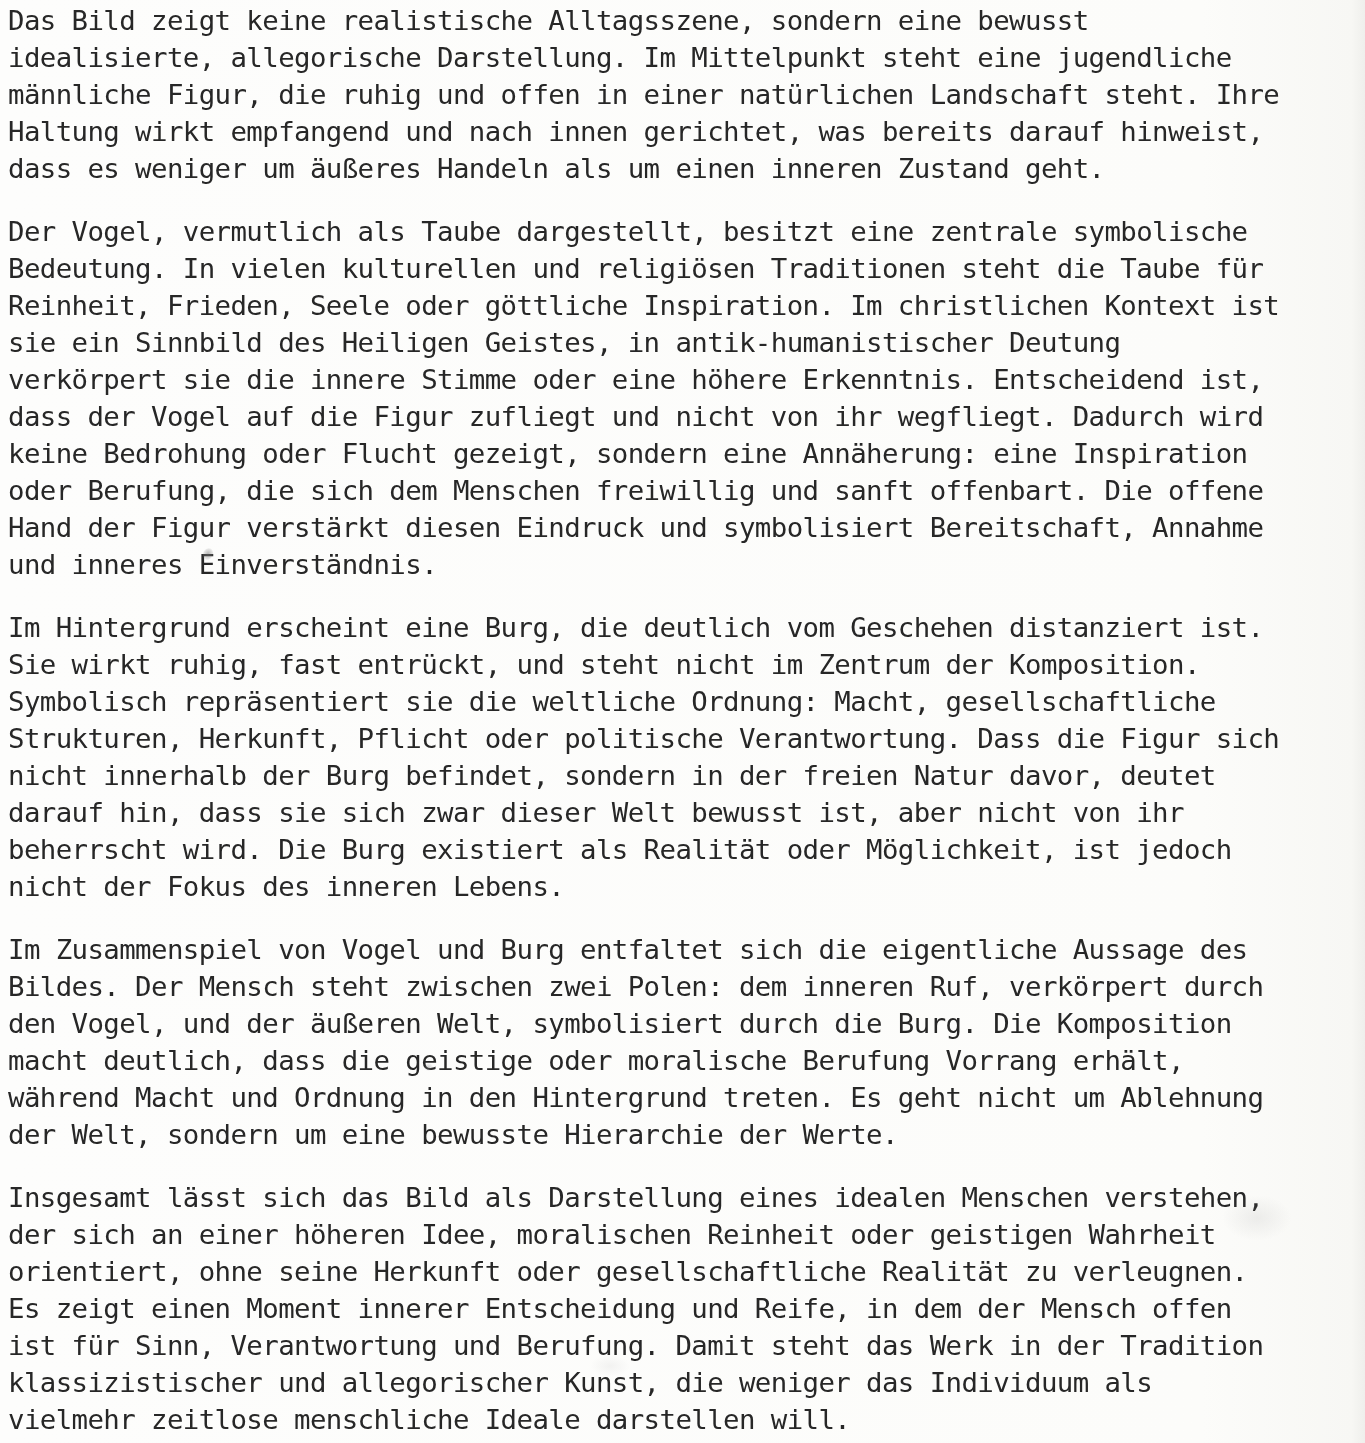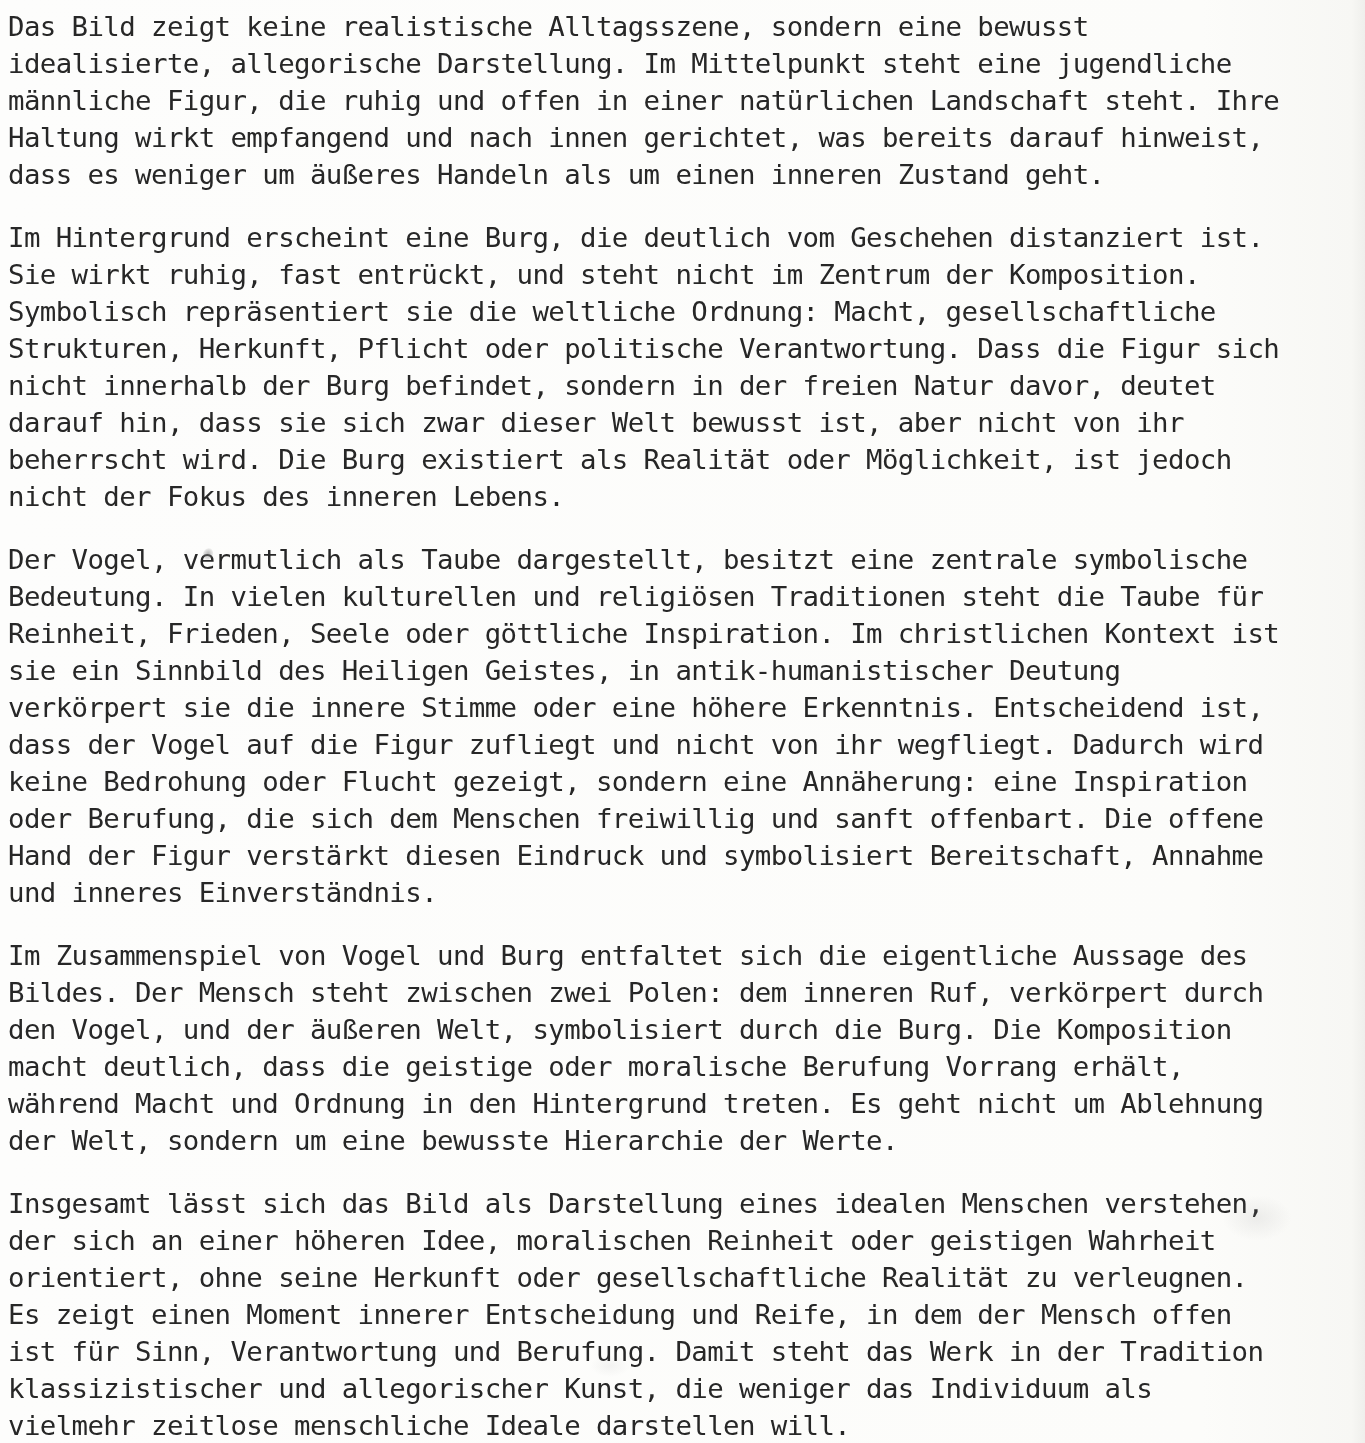--- a/index.html
+++ b/index.html
@@ -9,21 +9,21 @@
     height: 1443px;
     overflow: hidden;
     background: #fdfdfc;
   }
   .page {
     position: relative;
     width: 1365px;
     height: 1443px;
     background: linear-gradient(90deg, #fdfdfc 0%, #fcfcfa 88%, #f7f7f4 99%, #efefec 100%);
     box-sizing: border-box;
-    padding: 8px 0 0 8px;
+    padding: 2px 0 0 8px;
     font-family: "DejaVu Sans Mono", "Liberation Mono", monospace;
     font-size: 27.4px;
     line-height: 37px;
     letter-spacing: -0.6px;
     color: #272727;
   }
   .para {
     margin: 0 0 26px 0;
     white-space: pre;
   }
@@ -56,38 +56,38 @@
 </style>
 </head>
 <body>
 
 <div class="page">
   <p class="para">Das Bild zeigt keine realistische Alltagsszene, sondern eine bewusst
 idealisierte, allegorische Darstellung. Im Mittelpunkt steht eine jugendliche
 männliche Figur, die ruhig und offen in einer natürlichen Landschaft steht. Ihre
 Haltung wirkt empfangend und nach innen gerichtet, was bereits darauf hinweist,
 dass es weniger um äußeres Handeln als um einen inneren Zustand geht.</p>
-  <p class="para">Im Hintergrund erscheint eine Burg, die deutlich vom Geschehen distanziert ist.
-Sie wirkt ruhig, fast entrückt, und steht nicht im Zentrum der Komposition.
-Symbolisch repräsentiert sie die weltliche Ordnung: Macht, gesellschaftliche
-Strukturen, Herkunft, Pflicht oder politische Verantwortung. Dass die Figur sich
-nicht innerhalb der Burg befindet, sondern in der freien Natur davor, deutet
-darauf hin, dass sie sich zwar dieser Welt bewusst ist, aber nicht von ihr
-beherrscht wird. Die Burg existiert als Realität oder Möglichkeit, ist jedoch
-nicht der Fokus des inneren Lebens.</p>
   <p class="para">Der Vogel, vermutlich als Taube dargestellt, besitzt eine zentrale symbolische
 Bedeutung. In vielen kulturellen und religiösen Traditionen steht die Taube für
 Reinheit, Frieden, Seele oder göttliche Inspiration. Im christlichen Kontext ist
 sie ein Sinnbild des Heiligen Geistes, in antik-humanistischer Deutung
 verkörpert sie die innere Stimme oder eine höhere Erkenntnis. Entscheidend ist,
 dass der Vogel auf die Figur zufliegt und nicht von ihr wegfliegt. Dadurch wird
 keine Bedrohung oder Flucht gezeigt, sondern eine Annäherung: eine Inspiration
 oder Berufung, die sich dem Menschen freiwillig und sanft offenbart. Die offene
 Hand der Figur verstärkt diesen Eindruck und symbolisiert Bereitschaft, Annahme
 und inneres Einverständnis.</p>
+  <p class="para">Im Hintergrund erscheint eine Burg, die deutlich vom Geschehen distanziert ist.
+Sie wirkt ruhig, fast entrückt, und steht nicht im Zentrum der Komposition.
+Symbolisch repräsentiert sie die weltliche Ordnung: Macht, gesellschaftliche
+Strukturen, Herkunft, Pflicht oder politische Verantwortung. Dass die Figur sich
+nicht innerhalb der Burg befindet, sondern in der freien Natur davor, deutet
+darauf hin, dass sie sich zwar dieser Welt bewusst ist, aber nicht von ihr
+beherrscht wird. Die Burg existiert als Realität oder Möglichkeit, ist jedoch
+nicht der Fokus des inneren Lebens.</p>
   <p class="para">Im Zusammenspiel von Vogel und Burg entfaltet sich die eigentliche Aussage des
 Bildes. Der Mensch steht zwischen zwei Polen: dem inneren Ruf, verkörpert durch
 den Vogel, und der äußeren Welt, symbolisiert durch die Burg. Die Komposition
 macht deutlich, dass die geistige oder moralische Berufung Vorrang erhält,
 während Macht und Ordnung in den Hintergrund treten. Es geht nicht um Ablehnung
 der Welt, sondern um eine bewusste Hierarchie der Werte.</p>
   <p class="para">Insgesamt lässt sich das Bild als Darstellung eines idealen Menschen verstehen,
 der sich an einer höheren Idee, moralischen Reinheit oder geistigen Wahrheit
 orientiert, ohne seine Herkunft oder gesellschaftliche Realität zu verleugnen.
 Es zeigt einen Moment innerer Entscheidung und Reife, in dem der Mensch offen

